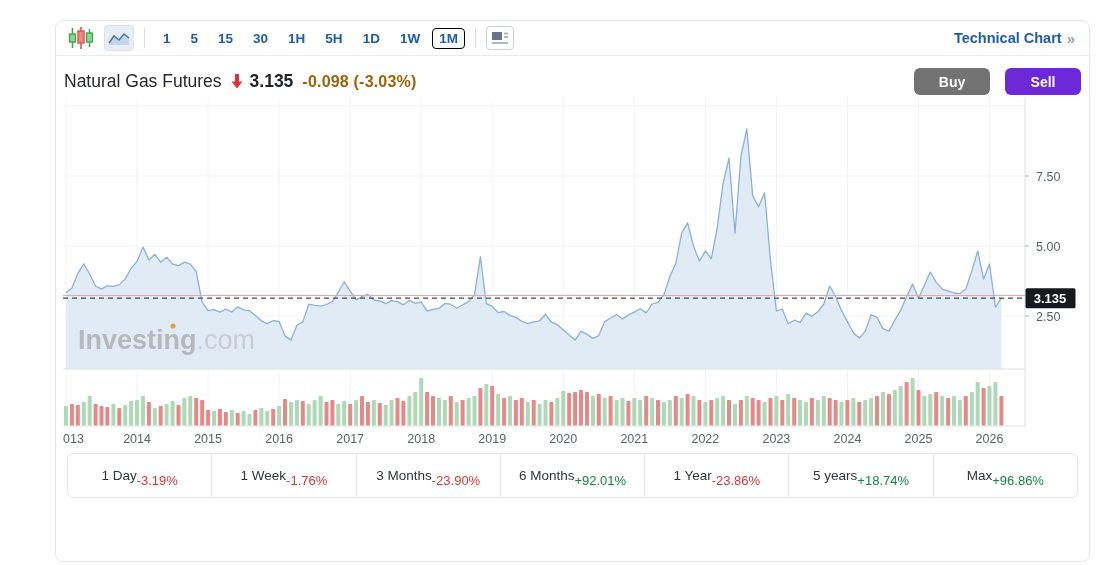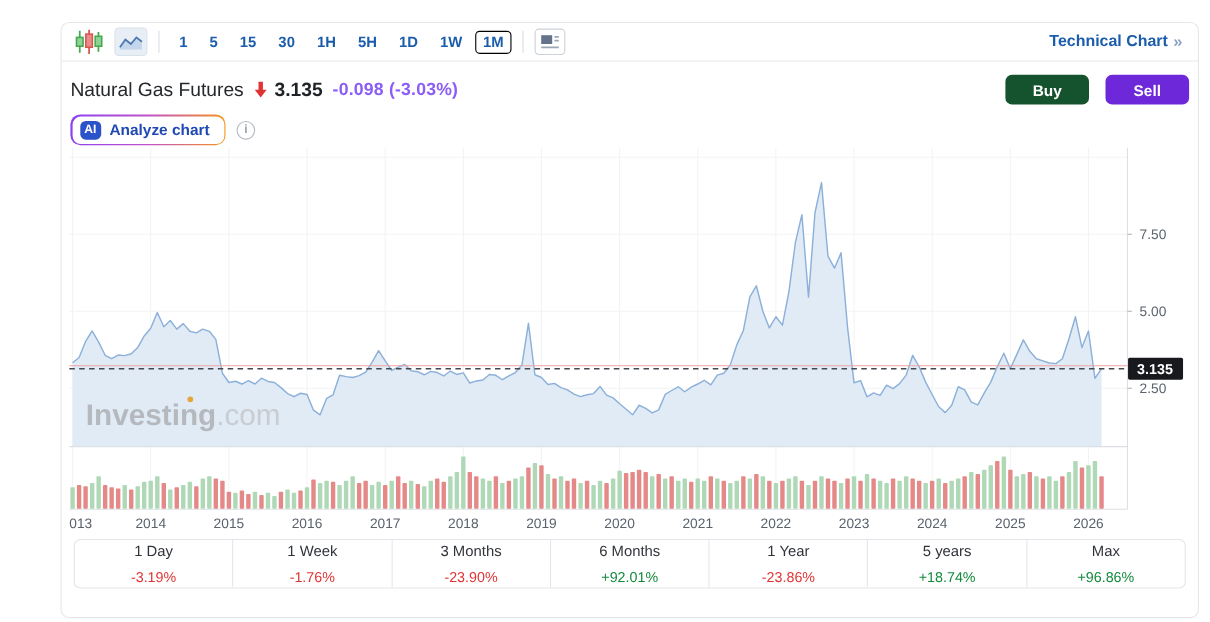--- a/index.html
+++ b/index.html
@@ -17,37 +17,37 @@
   .ibtn { background:none; border:none; color:#1b5dab; font-weight:bold; font-size:13.5px;
           padding:3px 8px; cursor:pointer; font-family:"Liberation Sans",sans-serif; border-radius:4px; }
   .ibtn.active { border:1px solid #000000; padding:2px 6px; }
   .tech-link { margin-left:auto; color:#1b5dab; font-weight:bold; font-size:14.5px; text-decoration:none; display:flex; align-items:center; gap:5px; padding-right:4px;}
   .tech-link .chev { color:#8aa3c4; font-size:15px; font-weight:bold; }
   
   .header-row { display:flex; align-items:center; padding:12px 8px 0 8px; }
   .inst-title { font-size:17.5px; color:#25282c; }
   .dir-arrow { margin:0 7px 0 9px; display:inline-flex; }
   .price { font-size:17.5px; font-weight:bold; color:#1f2226; }
-  .change { font-size:16px; font-weight:bold; color:#8b5cf6; margin-left:9px; letter-spacing:.2px; }
+  .change { font-size:16px; font-weight:bold; color:#a16207; margin-left:9px; letter-spacing:.2px; }
   .trade-btns { margin-left:auto; display:flex; gap:15px; }
   .trade-btn { width:76px; height:27px; border:none; border-radius:6px; color:#fff; font-weight:bold;
                font-size:14px; cursor:pointer; font-family:"Liberation Sans",sans-serif; }
   
   .analyze-row { display:flex; align-items:center; gap:10px; padding:9px 0 0 8px; }
   .analyze-wrap { background:linear-gradient(90deg,#8b3ff2,#c052c9,#f7931a); padding:1.5px; border-radius:9px; display:inline-block; cursor:pointer; }
   .analyze-inner { background:#fff; border-radius:7.5px; display:flex; align-items:center; gap:8px; padding:4px 13px 4px 7px; }
   .ai-badge { background:#2a52c9; color:#fff; font-size:11px; font-weight:bold; border-radius:5px; padding:3px 4px; line-height:1; }
   .analyze-label { color:#2149b4; font-weight:bold; font-size:14px; }
   .info-icon { width:17px; height:17px; border:1.4px solid #b4bac0; border-radius:50%; color:#9aa1a8;
                font-size:11px; display:inline-flex; align-items:center; justify-content:center; font-weight:bold; }
   
   #chart-svg { display:block; margin-top:2px; }
   
   .perf { display:flex; margin:4px 11px 0 11px; height:45px; border:1px solid #e2e5e9; border-radius:6px; }
-  .perf-cell { flex:1; display:flex; flex-direction:column; align-items:center; justify-content:center; border-left:1px solid #e4e7ea; cursor:pointer; }
+  .perf-cell { flex:1; display:flex; flex-direction:row; align-items:center; justify-content:center; border-left:1px solid #e4e7ea; cursor:pointer; }
   .perf-cell:first-child { border-left:none; }
   .perf-label { font-size:13.5px; color:#30343a; }
   .perf-value { font-size:13px; font-weight:normal; margin-top:9px; }
   .perf-value.down { color:#e03434; }
   .perf-value.up { color:#128a3c; }
 </style>
 </head>
 <body>
 
 <div class="card">
@@ -99,34 +99,25 @@
   <div class="header-row">
     <span class="inst-title">Natural Gas Futures</span>
     <span class="dir-arrow">
       <svg width="12" height="15" viewBox="0 0 12 15">
           <path d="M4 0 H8 V7.5 H11.4 L6 14.6 L0.6 7.5 H4 Z" fill="#e03434"></path>
         </svg>
     </span>
     <span class="price">3.135</span>
     <span class="change">-0.098 (-3.03%)</span>
     <div class="trade-btns">
-      <button class="trade-btn" style="background:#14532d;">Buy</button>
+      <button class="trade-btn" style="background:#737373;">Buy</button>
       <button class="trade-btn" style="background:#6d28d9;">Sell</button>
     </div>
   </div>
 
-  <div class="analyze-row">
-    <div class="analyze-wrap">
-      <div class="analyze-inner">
-        <span class="ai-badge">AI</span>
-        <span class="analyze-label">Analyze chart</span>
-      </div>
-    </div>
-    <span class="info-icon">i</span>
-  </div>
 
   <svg id="chart-svg" width="1033" height="352">
       <line x1="10" y1="0" x2="10" y2="329" stroke="#f2f3f4" stroke-width="1"></line>
       <line x1="81.03999999999999" y1="0" x2="81.03999999999999" y2="329" stroke="#f2f3f4" stroke-width="1"></line>
       <line x1="152.07999999999998" y1="0" x2="152.07999999999998" y2="329" stroke="#f2f3f4" stroke-width="1"></line>
       <line x1="223.12" y1="0" x2="223.12" y2="329" stroke="#f2f3f4" stroke-width="1"></line>
       <line x1="294.15999999999997" y1="0" x2="294.15999999999997" y2="329" stroke="#f2f3f4" stroke-width="1"></line>
       <line x1="365.2" y1="0" x2="365.2" y2="329" stroke="#f2f3f4" stroke-width="1"></line>
       <line x1="436.24" y1="0" x2="436.24" y2="329" stroke="#f2f3f4" stroke-width="1"></line>
       <line x1="507.28" y1="0" x2="507.28" y2="329" stroke="#f2f3f4" stroke-width="1"></line>

